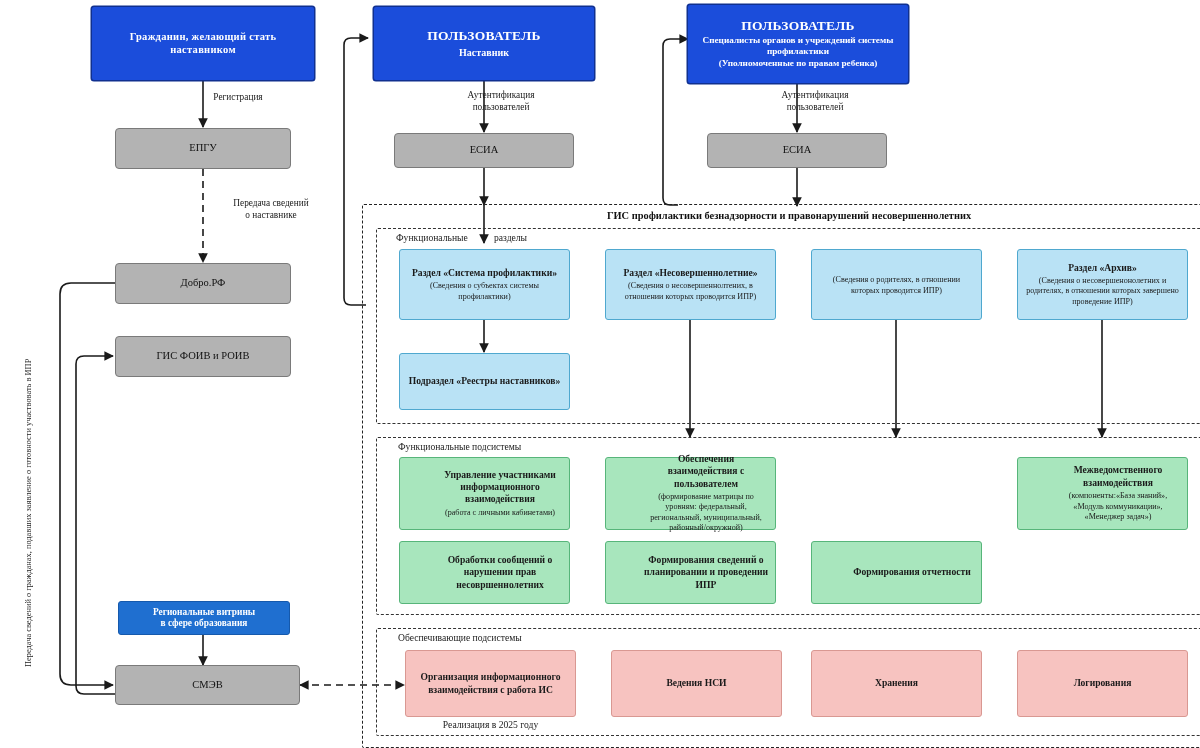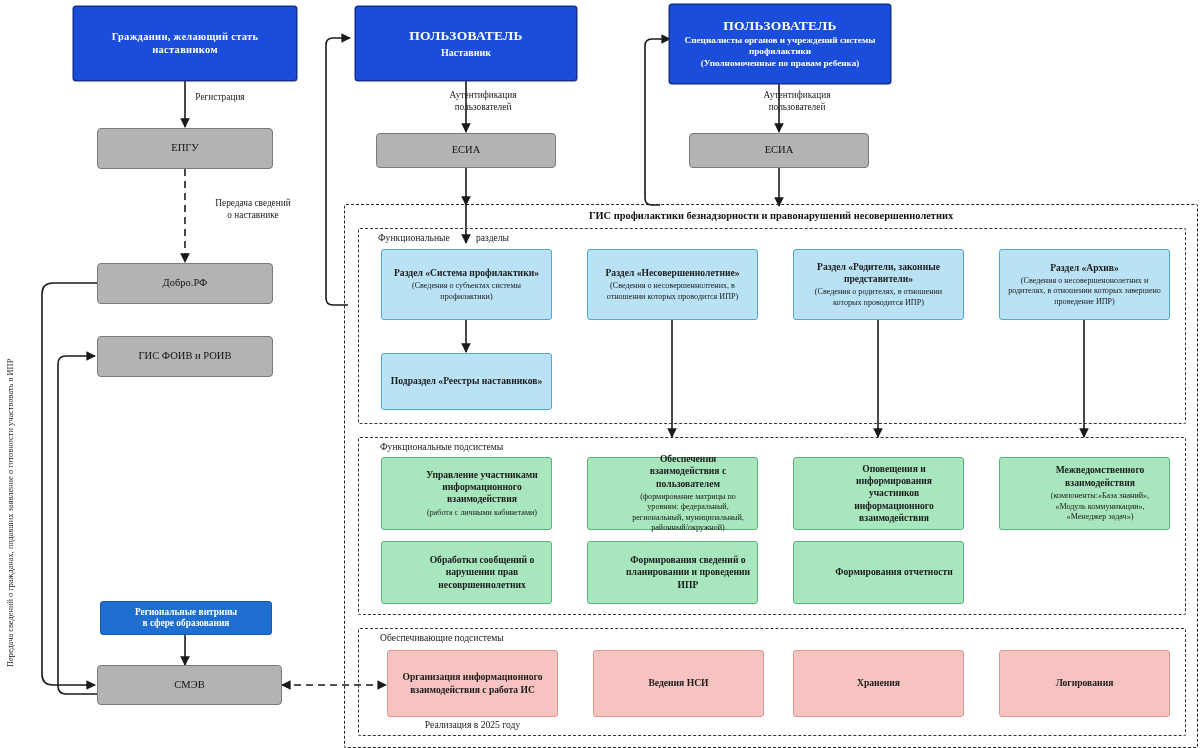--- a/index.html
+++ b/index.html
@@ -1,17 +1,17 @@
 <!DOCTYPE html>
 <html><head>
 <meta charset="utf-8">
 <style>
   html,body{margin:0;padding:0;background:#ffffff;}
   body{width:1200px;height:748px;font-family:"Liberation Serif",serif;color:#1a1a1a;overflow:hidden;}
-  #stage{position:relative;width:964px;height:748px;}
+  #stage{position:relative;width:964px;height:748px;margin-left:18px;}
   .node{position:absolute;box-sizing:border-box;display:flex;flex-direction:column;align-items:center;justify-content:center;text-align:center;padding:4px 6px;border-radius:3px;}
   .node .t{display:block;line-height:1.22;}
   
   .user{background:#1b4ddb;border:1px solid #10308f;color:#ffffff;box-shadow:0 0 0 0.5px #10308f;}
   .user .hd{font-weight:bold;font-size:13.5px;letter-spacing:.3px;}
   .user .sub{font-weight:bold;font-size:10px;margin-top:3px;}
   .user .sub2{font-weight:600;font-size:9.2px;line-height:1.28;}
   
   .gray{background:#b3b3b3;border:1px solid #7a7a7a;border-radius:4px;font-size:10.5px;color:#111;}
   
@@ -169,21 +169,20 @@
 
   <div class="node lblue" style="left:381px;top:249px;width:171px;height:71px;">
     <span class="t ttl">Раздел «Система профилактики»</span>
     <span class="t dsc">(Сведения о субъектах системы профилактики)</span>
   </div>
   <div class="node lblue" style="left:587px;top:249px;width:171px;height:71px;">
     <span class="t ttl">Раздел «Несовершеннолетние»</span>
     <span class="t dsc">(Сведения о несовершеннолтених, в отношении которых проводится ИПР)</span>
   </div>
   <div class="node lblue" style="left:793px;top:249px;width:171px;height:71px;">
-    <span class="t ttl">Раздел «Родители, законные представители»</span>
     <span class="t dsc">(Сведения о родителях, в отношении которых проводится ИПР)</span>
   </div>
   <div class="node lblue" style="left:999px;top:249px;width:171px;height:71px;">
     <span class="t ttl">Раздел «Архив»</span>
     <span class="t dsc">(Сведения о несовершенонолетних и  родителях, в отношении которых завершено проведение ИПР)</span>
   </div>
 
   <div class="node lblue" style="left:381px;top:353px;width:171px;height:57px;">
     <span class="t ttl">Подраздел «Реестры наставников»</span>
   </div>
@@ -194,23 +193,20 @@
   </div>
 
   <div class="node lgreen" style="left:381px;top:457px;width:171px;height:73px;">
     <span class="t ttl">Управление участниками информационного взаимодействия</span>
     <span class="t dsc">(работа с личными кабинетами)</span>
   </div>
   <div class="node lgreen" style="left:587px;top:457px;width:171px;height:73px;">
     <span class="t ttl">Обеспечения взаимодействия с пользователем</span>
     <span class="t dsc">(формирование матрицы по уровням: федеральный, региональный, муниципальный, районный/окружной)</span>
   </div>
-  <div class="node lgreen" style="left:793px;top:457px;width:171px;height:73px;">
-    <span class="t ttl">Оповещения и информирования участников информационного взаимодействия</span>
-  </div>
   <div class="node lgreen" style="left:999px;top:457px;width:171px;height:73px;">
     <span class="t ttl">Межведомственного взаимодействия</span>
     <span class="t dsc">(компоненты:«База знаний», «Модуль коммуникации», «Менеджер задач»)</span>
   </div>
 
   <div class="node lgreen" style="left:381px;top:541px;width:171px;height:63px;">
     <span class="t ttl">Обработки сообщений о нарушении прав несовршеннолетних</span>
   </div>
   <div class="node lgreen" style="left:587px;top:541px;width:171px;height:63px;">
     <span class="t ttl">Формирования сведений о планировании и проведении ИПР</span>

